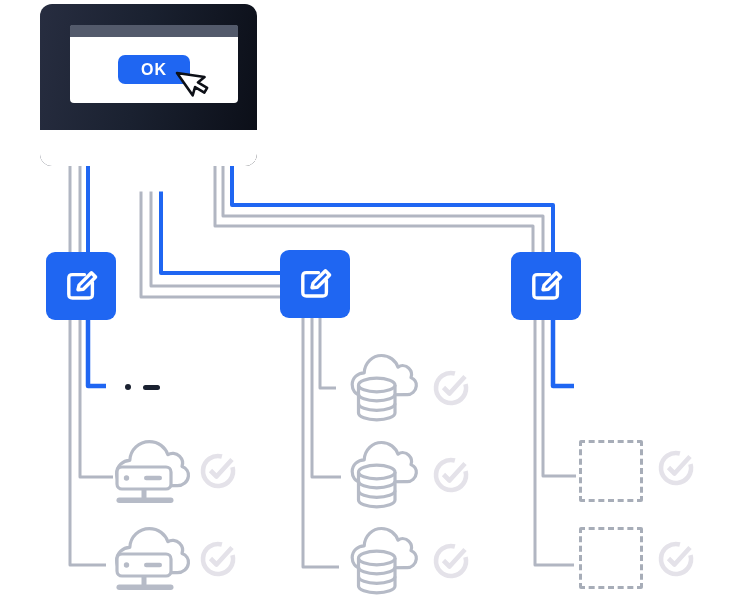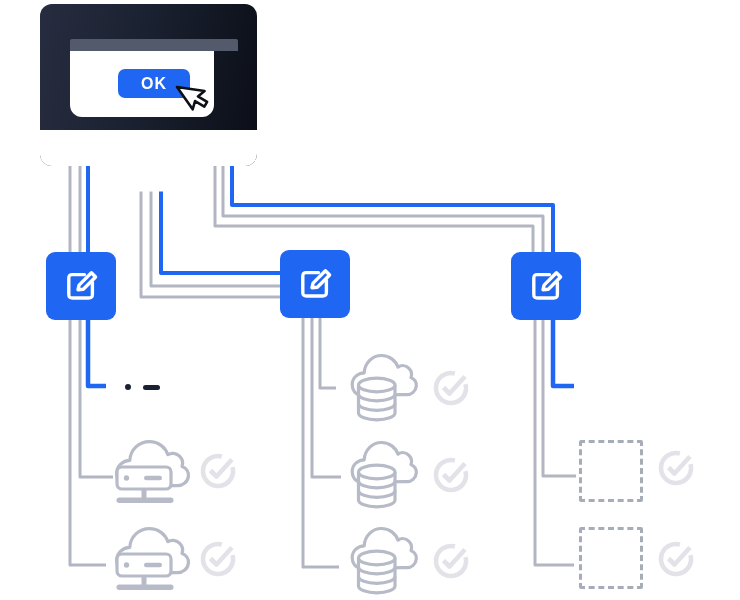--- a/index.html
+++ b/index.html
@@ -15,21 +15,21 @@
   .wire-gray{stroke:var(--line-gray,#b1b6c2);stroke-width:3;fill:none;stroke-linejoin:round;}
   .wire-blue{stroke:var(--accent-blue,#1f66f2);stroke-width:4;fill:none;stroke-linejoin:round;}
   .wire-blue-stub{stroke:var(--accent-blue,#1f66f2);stroke-width:4.5;fill:none;stroke-linejoin:round;}
 
   
   .monitor{
     left:40px;top:4px;width:217px;height:162px;border-radius:12px;
     background:linear-gradient(100deg,#272d40 0%,var(--monitor-dark,#1a2130) 45%,#0b0e17 100%);
   }
   .chin{left:0;bottom:0;width:217px;height:36px;background:var(--white,#fff);border-radius:0 0 12px 12px;}
-  .screen{left:30px;top:35px;width:144px;height:78px;background:var(--white,#fff);border-radius:12px;}
+  .screen{left:30px;top:21px;width:168px;height:78px;background:var(--white,#fff);border-radius:4px;}
   .titlebar{left:0;top:0;width:168px;height:12px;background:var(--titlebar-gray,#535a6b);border-radius:2px 2px 0 0;}
   .ok-btn{
     left:48px;top:30px;width:72px;height:29px;border:none;border-radius:7px;
     position:absolute;background:var(--accent-blue,#1f66f2);color:#fff;
     font-weight:bold;font-size:16px;letter-spacing:1px;text-align:center;line-height:29px;padding:0;
     font-family:"Liberation Sans","DejaVu Sans",sans-serif;cursor:pointer;
   }
   
   .editbox{width:70px;height:68px;border-radius:9px;background:var(--accent-blue,#1f66f2);}
   .editbox svg{position:absolute;left:15px;top:14px;}

